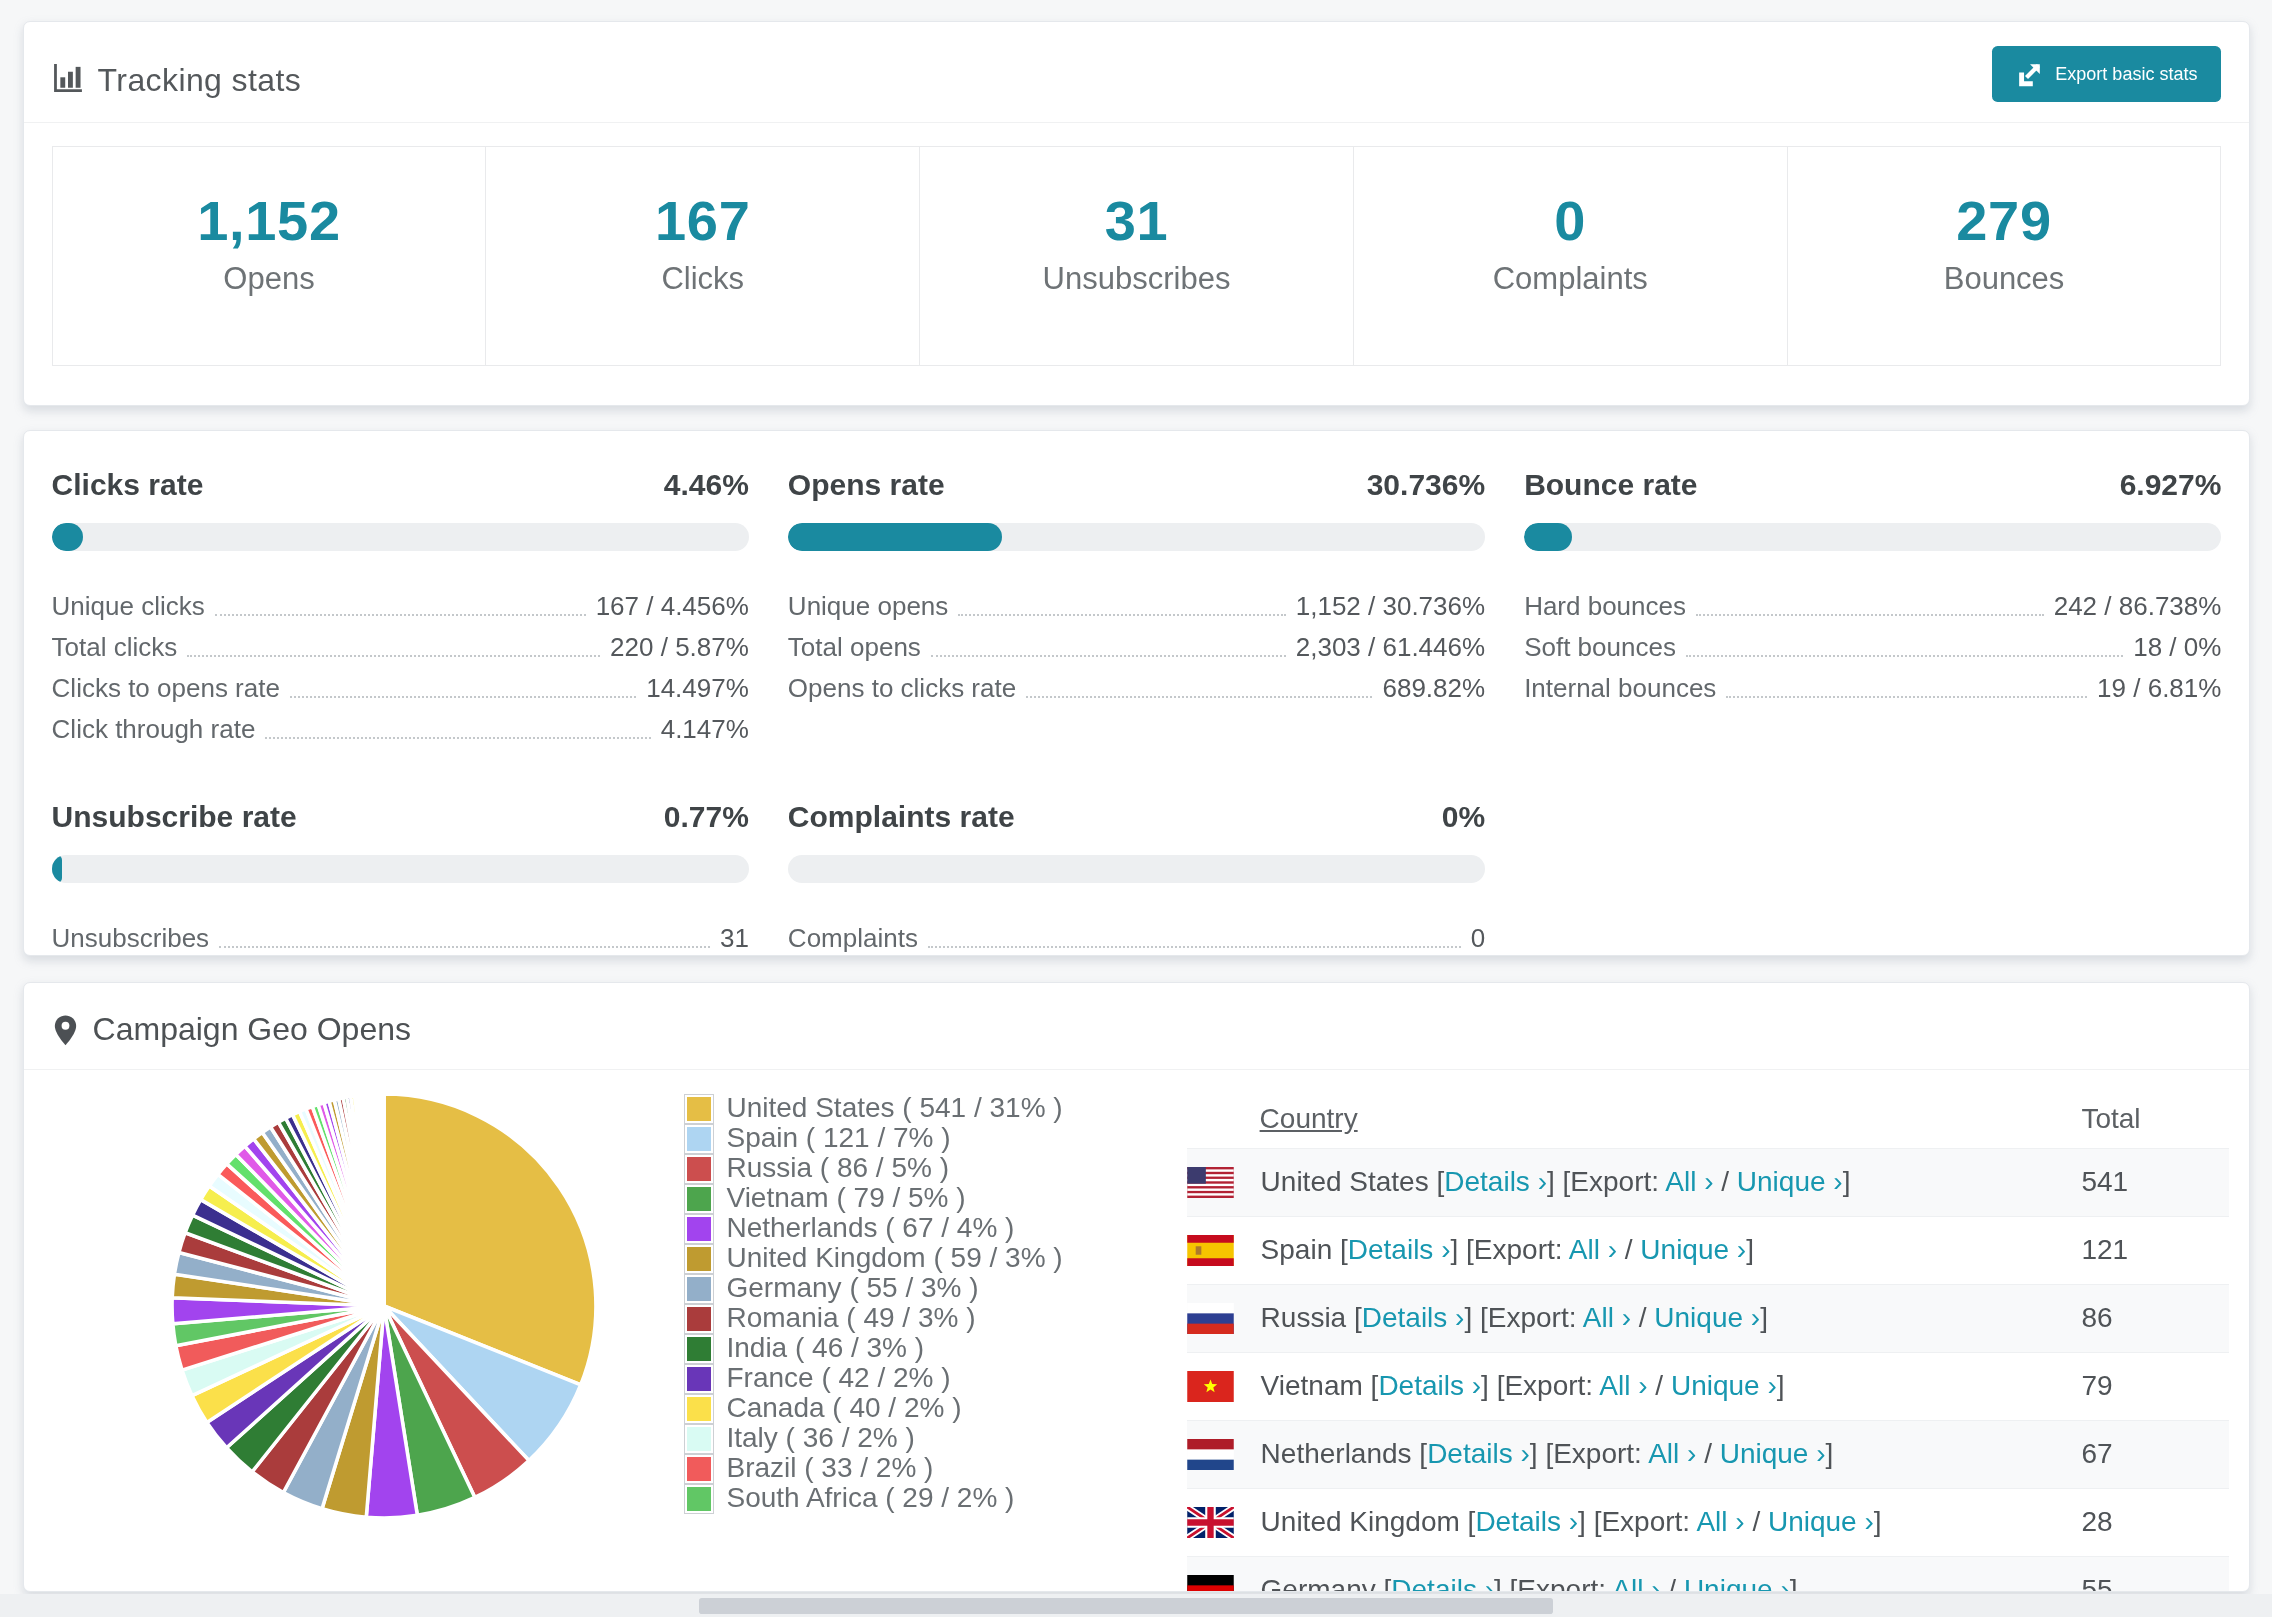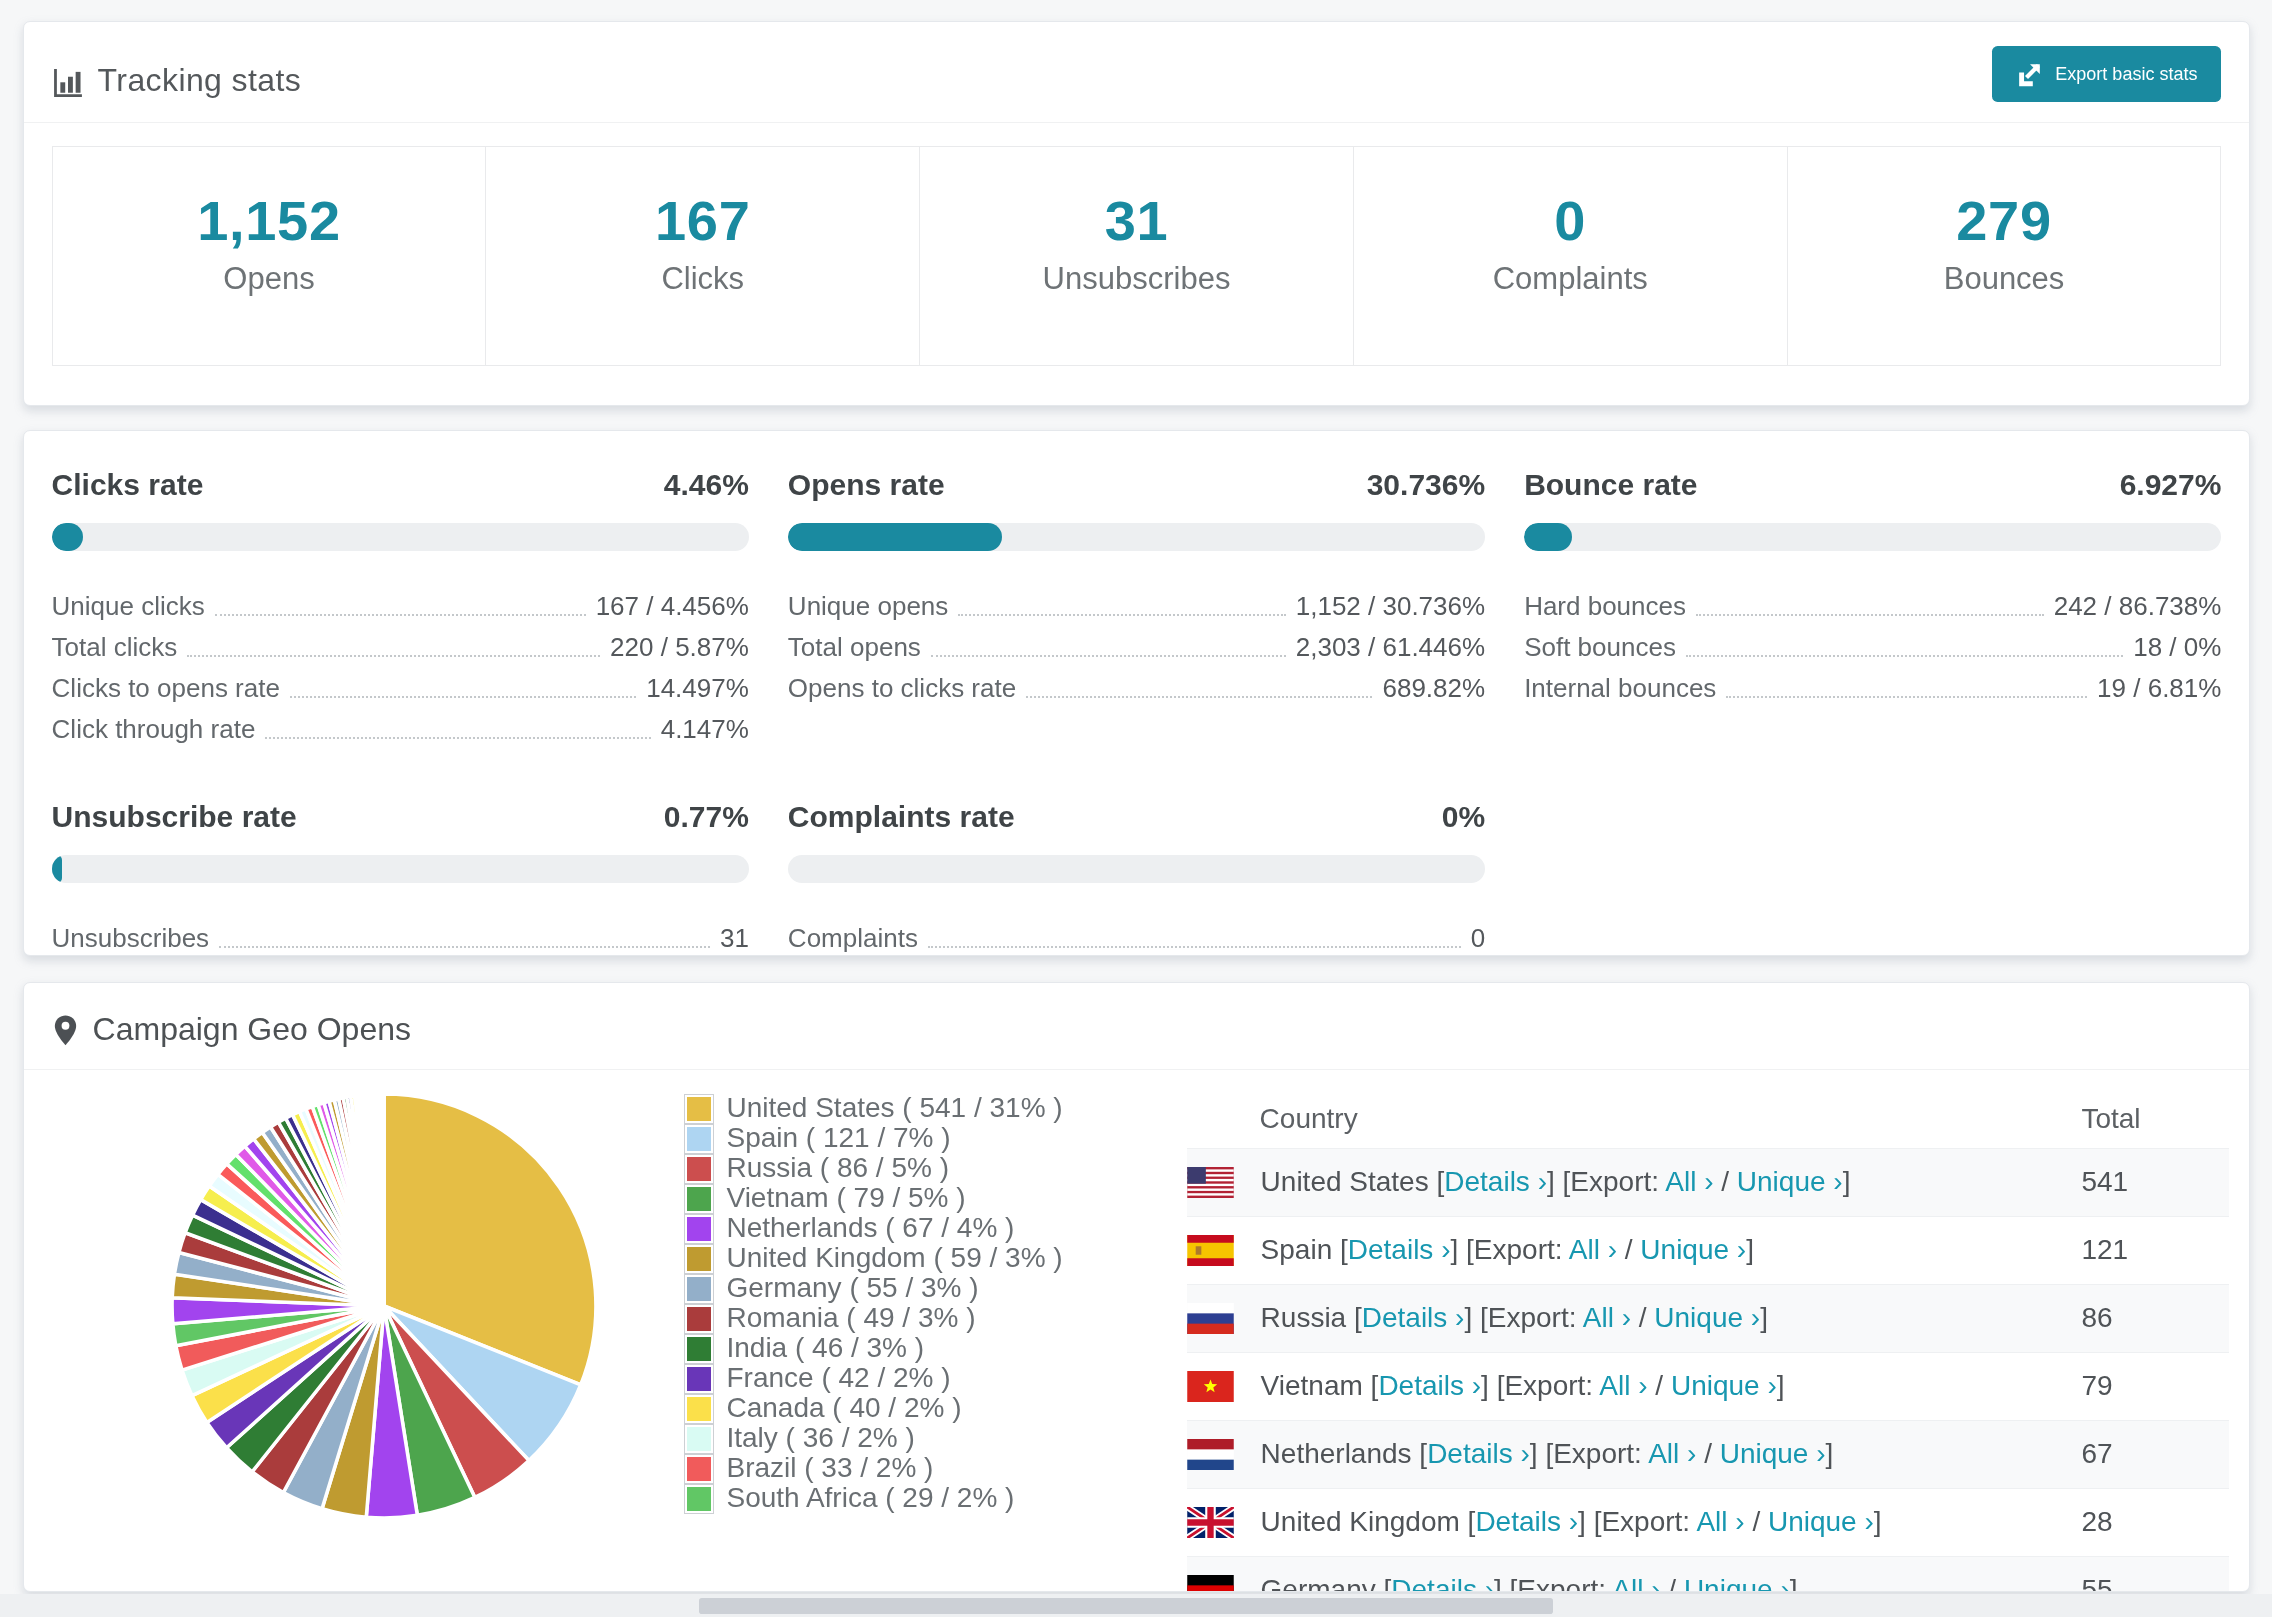--- a/index.html
+++ b/index.html
@@ -2,21 +2,21 @@
 <html style="font-size:11.3px"><head>
 <meta charset="utf-8">
 <style>
   html,body{margin:0;padding:0;}
   body{width:2273px;height:1618px;background:#f6f7f8;font-family:"Liberation Sans",sans-serif;overflow:hidden;position:relative;}
   .page{position:relative;width:2273px;height:1618px;padding:21px 22.6px 0;box-sizing:border-box;}
   .card{background:#fff;border:1.4px solid #e5e8ec;border-radius:7px;box-shadow:0 4.2px 10px rgba(140,150,165,.28);box-sizing:border-box;}
   
   .card-tracking{height:385px;margin-bottom:24px;padding:20px 28px 0;}
   .card-hd{display:flex;align-items:center;justify-content:space-between;margin:0 -28px;padding:4.2px 28px 20px;border-bottom:1.4px solid #f0f1f2;}
-  .hd-left{display:flex;align-items:flex-end;gap:14px;margin-top:12px;}
+  .hd-left{display:flex;align-items:flex-start;gap:14px;margin-top:12px;}
   .hd-title{font-size:32px;font-weight:500;color:#54585b;letter-spacing:0.4px;}
   .hd-icon{width:32px;height:32px;flex:0 0 auto;}
   .btn-export{display:flex;align-items:center;gap:11.3px;background:#1a8aa0;color:#fff;border:none;border-radius:5.6px;font-family:"Liberation Sans",sans-serif;font-size:18px;font-weight:500;padding:14px 24px;cursor:pointer;}
   .btn-export svg{width:28px;height:28px;}
   .sum-box{display:flex;margin-top:22.6px;border:1.4px solid #e9eaec;}
   .sum-cell{flex:1;text-align:center;padding:41px 0 68px;}
   .sum-cell + .sum-cell{border-left:1.4px solid #e9eaec;}
   .sum-num{font-size:56px;font-weight:bold;color:#1a8aa0;letter-spacing:0.7px;}
   .sum-label{font-size:31px;color:#6e7376;margin-top:8.5px;}
   
@@ -44,21 +44,21 @@
   .lg-t{font-size:28px;color:#6a6f73;white-space:nowrap;}
   .geo-table{flex:1;margin-left:168px;margin-top:2.8px;}
   .t-head{display:flex;align-items:center;height:58px;font-size:28px;color:#5c6064;}
   .t-row{display:flex;align-items:center;height:67px;font-size:28px;color:#4f5357;border-top:1.4px solid #eef0f2;}
   .t-row.stripe{background:#f8f9fa;}
   .flag{width:47px;height:31px;flex:0 0 auto;margin-right:27px;}
   .flag svg{width:47px;height:31px;display:block;}
   .t-country{flex:1;white-space:nowrap;}
   .t-country .lnk{color:#1797b0;cursor:pointer;}
   .t-total{width:148px;text-align:left;}
-  .t-head .th-country{flex:1;padding-left:73px;}
+  .t-head .th-country{flex:1;padding-left:73px;text-decoration:underline;}
   .t-head .th-total{width:148px;}
   
   .hscroll-track{position:absolute;left:0;bottom:0;width:2273px;height:24px;background:#eef0f2;}
   .hscroll-thumb{position:absolute;left:699px;top:4.2px;width:854px;height:15.5px;background:#ccd0d6;border-radius:2.8px;}
 </style>
 </head>
 <body>
 
 <div class="page">
 

